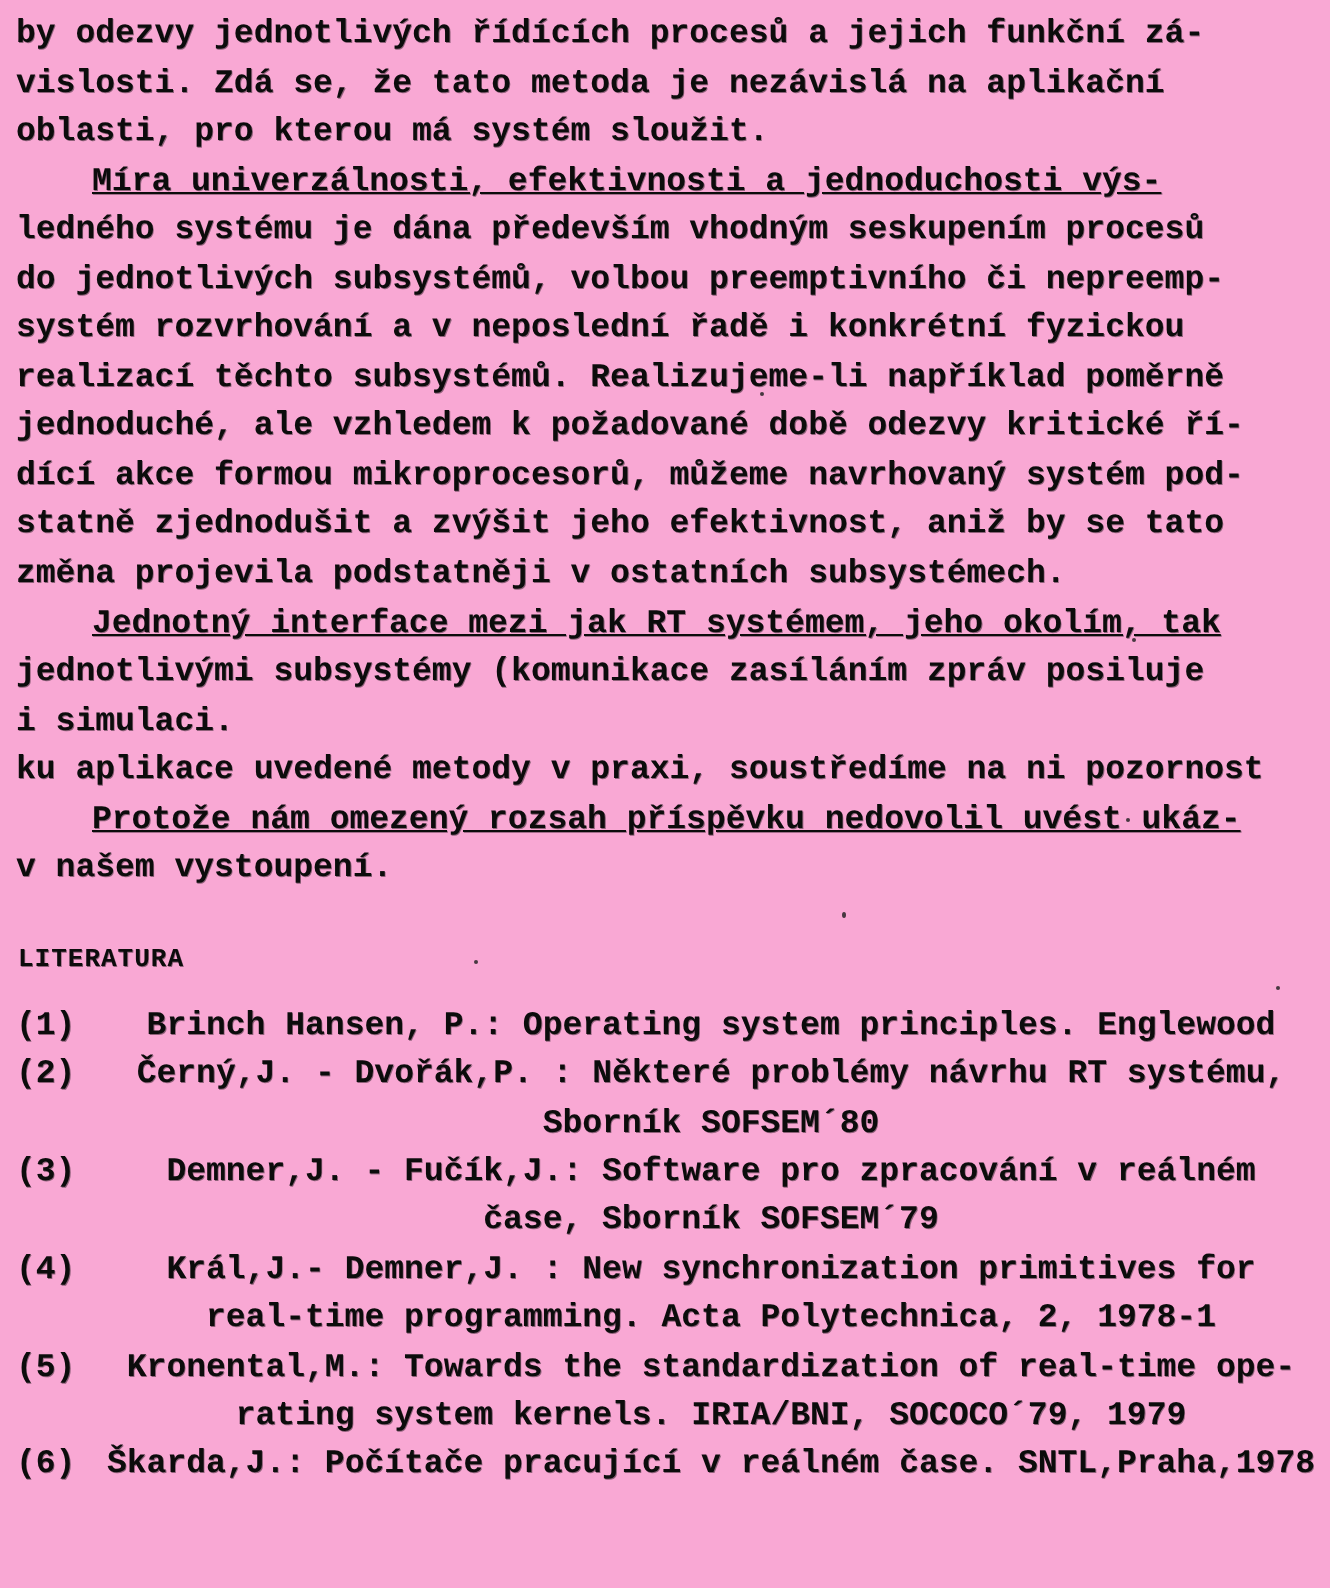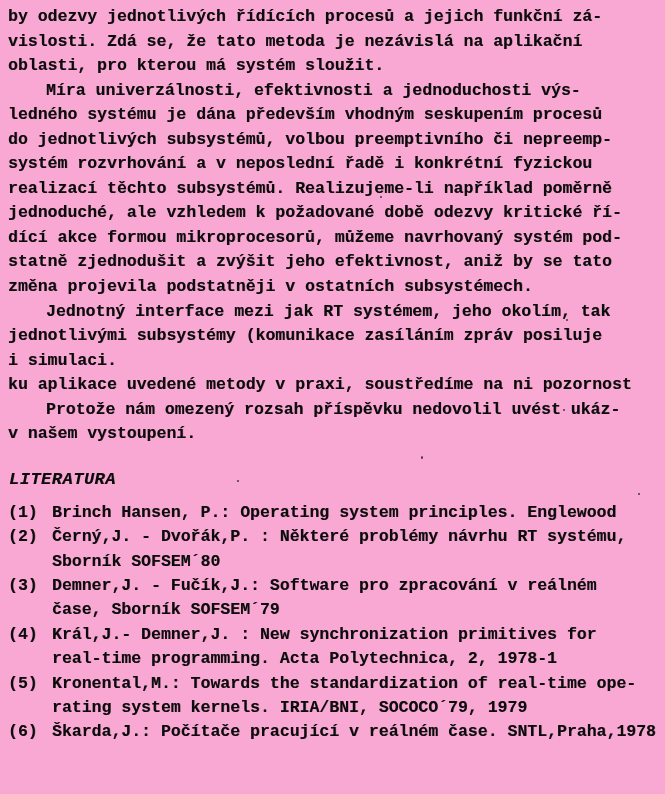--- a/index.html
+++ b/index.html
@@ -24,43 +24,43 @@
   .line {
     display: block;
     white-space: pre;
     overflow: hidden;
   }
   .body-text .line {
     line-height: 24.55px;
     height: 24.55px;
   }
   .para { margin: 0; }
-  .line.indent { padding-left: 38px; }
+  .line.indent { padding-left: 38px; text-decoration: underline; }
   .lit-heading {
     margin: 21px 0 9px 1px;
-    font-size: 17px;
+    font-size: 13px;
     font-weight: 700;
     letter-spacing: 0.5px;
     line-height: 24px;
-    font-style: italic;
   }
   .refs { }
   .ref {
     display: flex;
     align-items: flex-start;
   }
   .ref-num {
     flex: 0 0 44px;
     line-height: 24.4px;
     white-space: pre;
   }
   .ref-body { flex: 1 1 auto; min-width: 0; }
   .ref-body .line {
     line-height: 24.4px;
     height: 24.4px;
+    text-align: center;
   }
   .speck {
     position: absolute;
     background: #1a1a1a;
     border-radius: 50%;
     opacity: 0.8;
   }
 </style>
 </head>
 <body>

